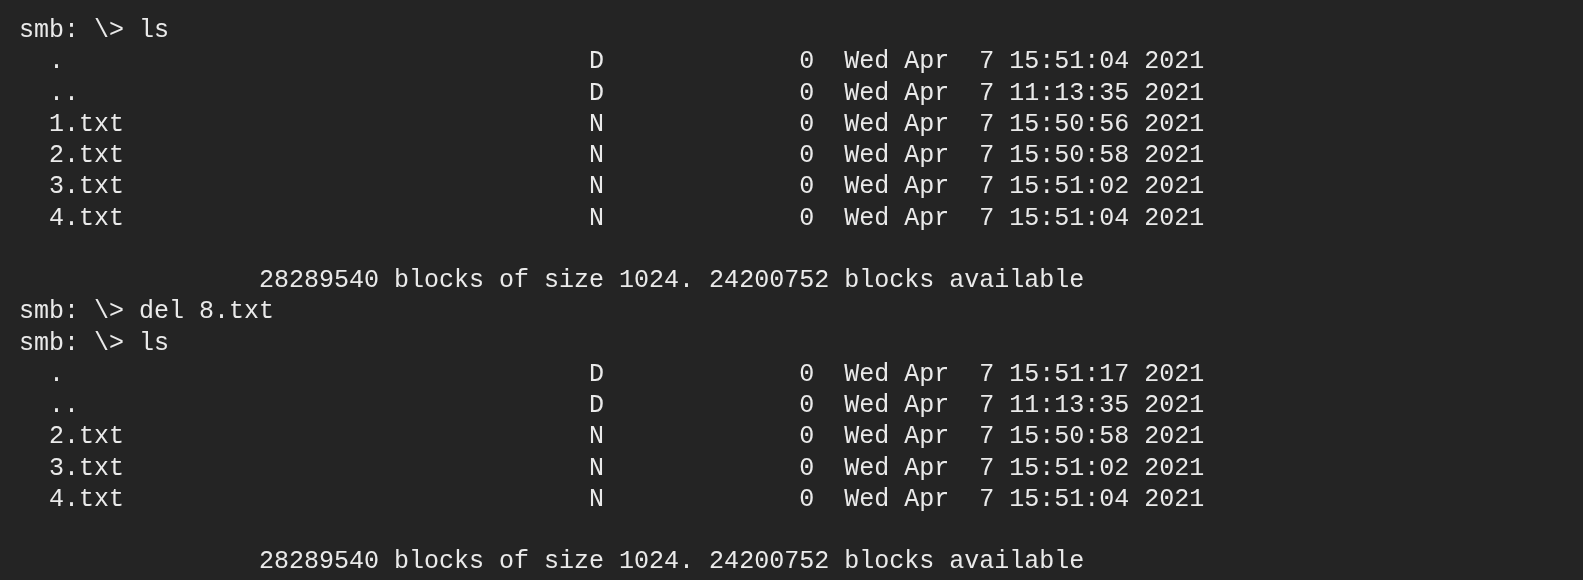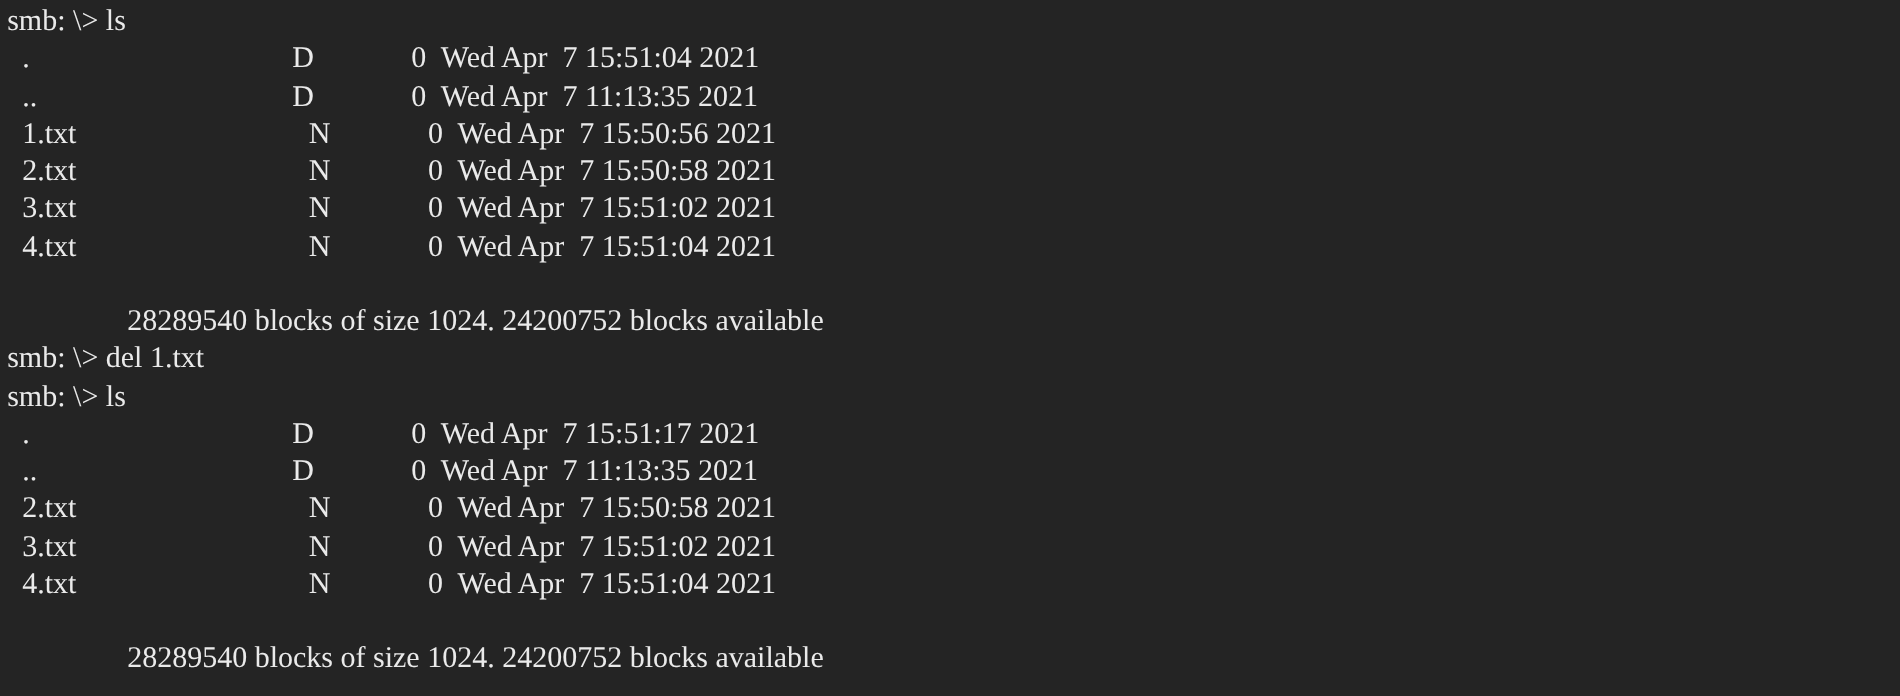--- a/index.html
+++ b/index.html
@@ -8,42 +8,42 @@
     width: 1583px;
     height: 580px;
     background: #242424;
     color: #eaeaea;
     font-family: "DejaVu Sans Mono", "Liberation Mono", "Menlo", "Consolas", monospace;
     font-size: 25px;
     line-height: 1.25;
     overflow: hidden;
   }
   pre {
-    margin: 0;
+    margin: 13px;
     padding: 0;
     white-space: pre;
-    font-family: Liberation Serif, serif;
+    font-family: Liberation Mono, monospace;
   }
   .term {
     padding: 2px 6px 0 6px;
   }
 </style>
 </head>
 <body>
 
 <pre class="term"><span><span>smb: \&gt; </span></span><span>ls</span>
 <span>  .                                   D             0  Wed Apr  7 15:51:04 2021
   ..                                  D             0  Wed Apr  7 11:13:35 2021
   1.txt                               N             0  Wed Apr  7 15:50:56 2021
   2.txt                               N             0  Wed Apr  7 15:50:58 2021
   3.txt                               N             0  Wed Apr  7 15:51:02 2021
   4.txt                               N             0  Wed Apr  7 15:51:04 2021</span>
 <span></span>
 <span><span>                </span><span>28289540 blocks of size 1024. 24200752 blocks available</span></span>
-<span><span>smb: \&gt; </span></span><span>del 1.txt</span>
+<span><span>smb: \&gt; </span></span><span>del 8.txt</span>
 <span><span>smb: \&gt; </span></span><span>ls</span>
 <span>  .                                   D             0  Wed Apr  7 15:51:17 2021
   ..                                  D             0  Wed Apr  7 11:13:35 2021
   2.txt                               N             0  Wed Apr  7 15:50:58 2021
   3.txt                               N             0  Wed Apr  7 15:51:02 2021
   4.txt                               N             0  Wed Apr  7 15:51:04 2021</span>
 <span></span>
 <span><span>                </span><span>28289540 blocks of size 1024. 24200752 blocks available</span></span>
 </pre>
 

